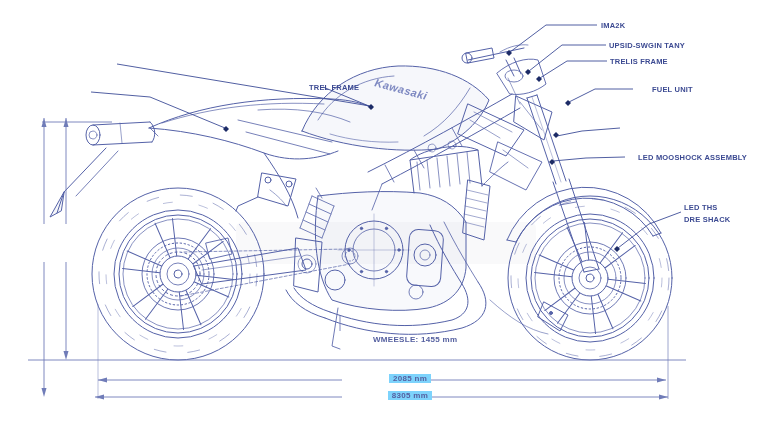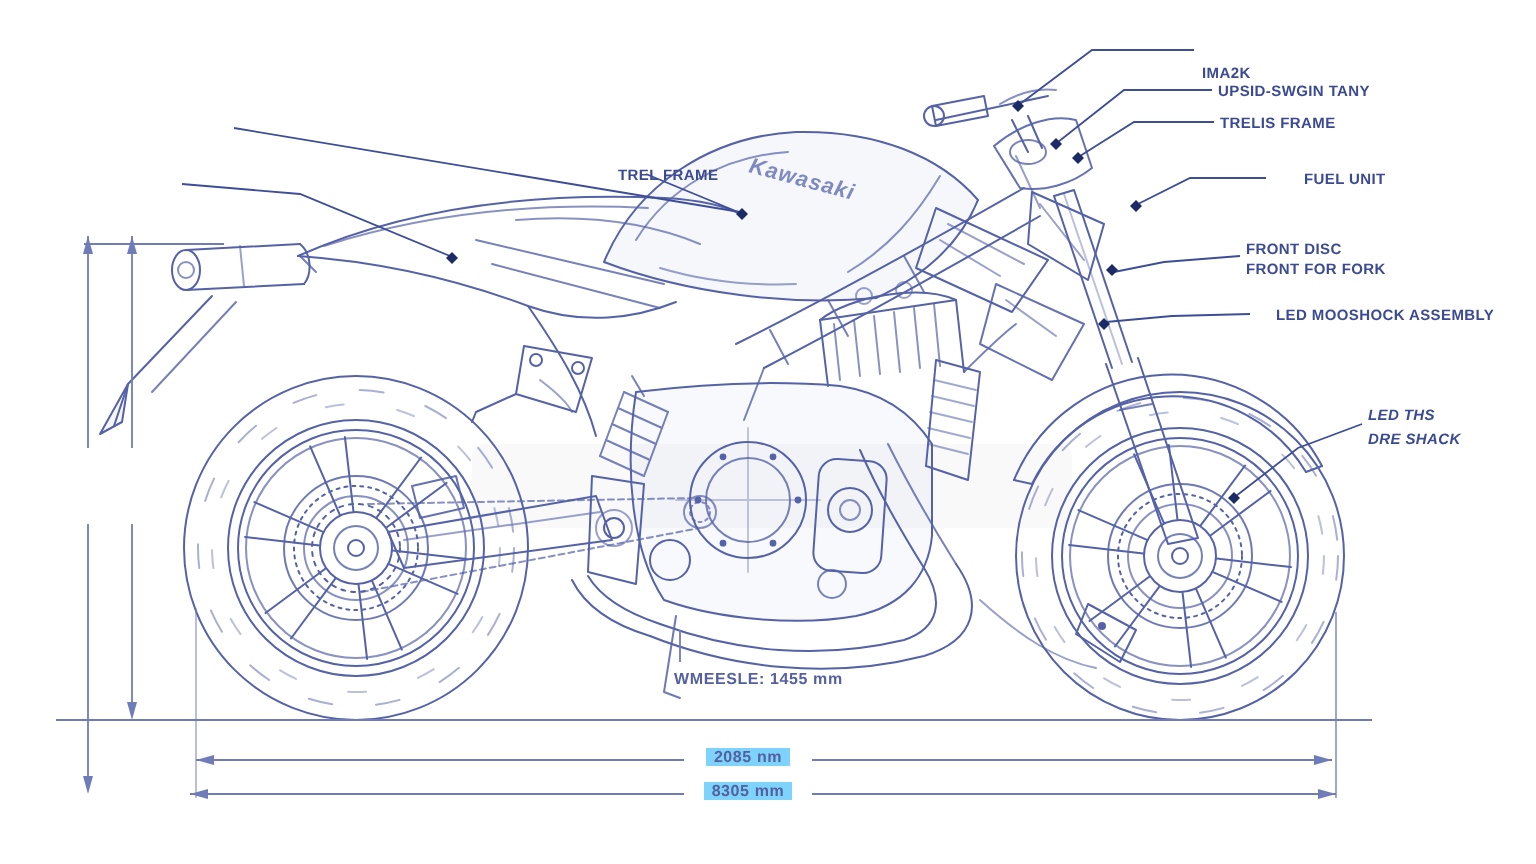--- a/index.html
+++ b/index.html
@@ -4,21 +4,21 @@
 <style>
   html,body{margin:0;padding:0;background:#fff;}
   .stage{position:relative;width:768px;height:432px;background:#ffffff;overflow:hidden;
          font-family:"Liberation Sans",sans-serif;}
   .stage svg{position:absolute;left:0;top:0;}
   .lbl{position:absolute;color:#3c4a92;font-size:7.5px;font-weight:700;letter-spacing:.2px;
        line-height:12px;white-space:nowrap;}
   .lbl.tight{line-height:10px;}
   .lbl .ln{display:block;}
   .lbl.center{text-align:center;}
-  .dim{position:absolute;color:#5560a0;font-size:8px;font-weight:600;letter-spacing:.3px;white-space:nowrap;}
+  .dim{position:absolute;color:#5560a0;font-size:8px;font-weight:600;letter-spacing:.3px;white-space:nowrap;margin-left:36px;}
   .dim.boxed{width:80px;text-align:center;}
   .dim .mask{background:#7dd3fc;padding:0 4px;}
 </style>
 </head>
 <body>
 
 <div class="stage">
 
 <svg width="768" height="432" viewBox="0 0 768 432">
   <defs>
@@ -261,46 +261,42 @@
   </g>
 </svg>
 
 
 
   <div class="lbl" style="left:277px;top:82px;margin-left:32px;">
     <span class="ln">TREL FRAME</span>
   </div>
 
 
-  <div class="lbl" style="left:601px;top:20px;margin-top:11px;">
+  <div class="lbl" style="left:601px;top:20px;">
     <span class="ln">IMA2K</span>
   </div>
 
   <div class="lbl" style="left:609px;top:40px;">
     <span class="ln">UPSID-SWGIN TANY</span>
   </div>
 
   <div class="lbl" style="left:610px;top:56px;">
     <span class="ln">TRELIS FRAME</span>
   </div>
 
   <div class="lbl" style="left:636px;top:84px;margin-left:16px;">
     <span class="ln">FUEL UNIT</span>
   </div>
 
-  <div class="lbl tight" style="left:623px;top:120px;">
-    <span class="ln">FRONT DISC</span>
-    <span class="ln">FRONT FOR FORK</span>
-  </div>
 
   <div class="lbl" style="left:628px;top:152px;padding-left:10px;">
     <span class="ln">LED MOOSHOCK ASSEMBLY</span>
   </div>
 
-  <div class="lbl" style="left:684px;top:202px;font-style:italic;">
+  <div class="lbl" style="left:684px;top:202px;">
     <span class="ln">LED THS</span>
     <span class="ln">DRE SHACK</span>
   </div>
 
   <div class="dim" style="left:337px;top:335px;">
     <span>WMEESLE: 1455 mm</span>
   </div>
 
   <div class="dim boxed" style="left:334px;top:374px;">
     <span class="mask">2085 nm</span>

